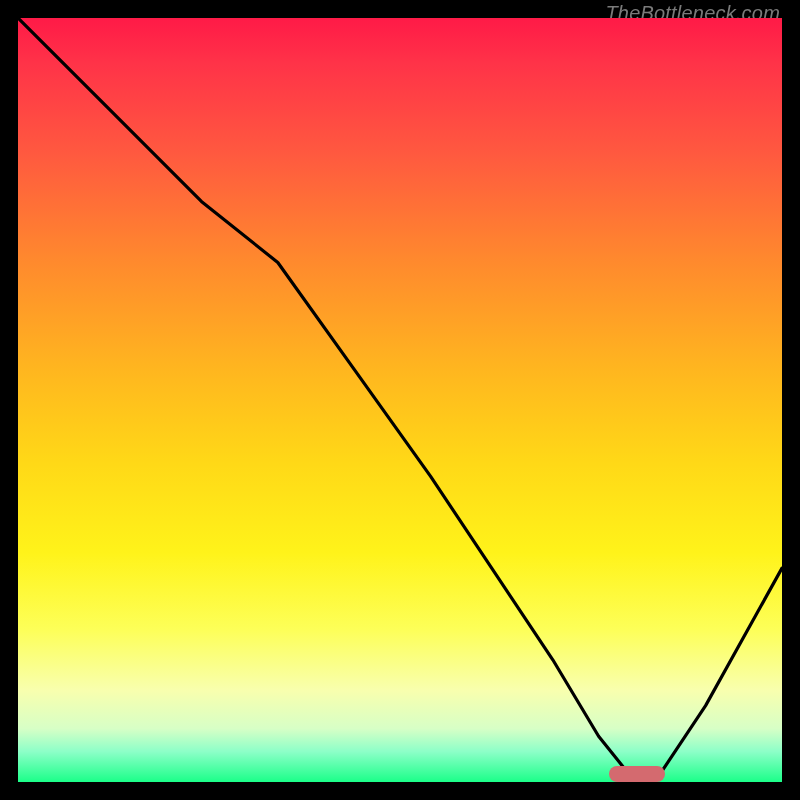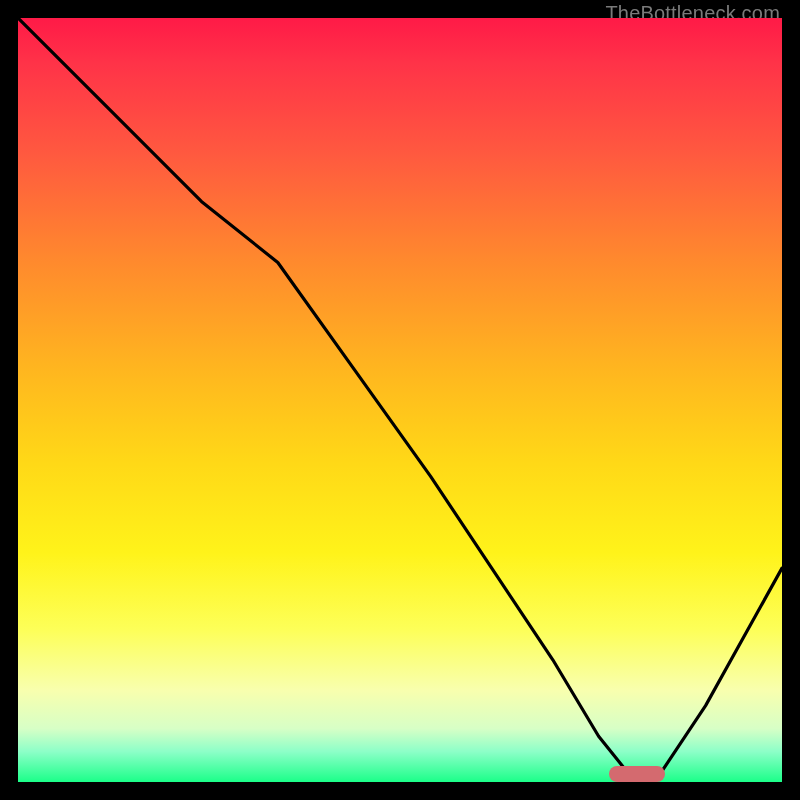--- a/index.html
+++ b/index.html
@@ -44,20 +44,21 @@
   }
   .attribution {
     position: absolute;
     top: 2px;
     right: 20px;
     color: #7a7a7a;
     font-size: 20px;
     font-weight: 500;
     letter-spacing: 0.2px;
     user-select: none;
+    font-style: italic;
   }
   svg.curve-layer {
     position: absolute;
     inset: 0;
   }
   .marker {
     position: absolute;
     width: 56px;
     height: 16px;
     background: #d46a6f;

